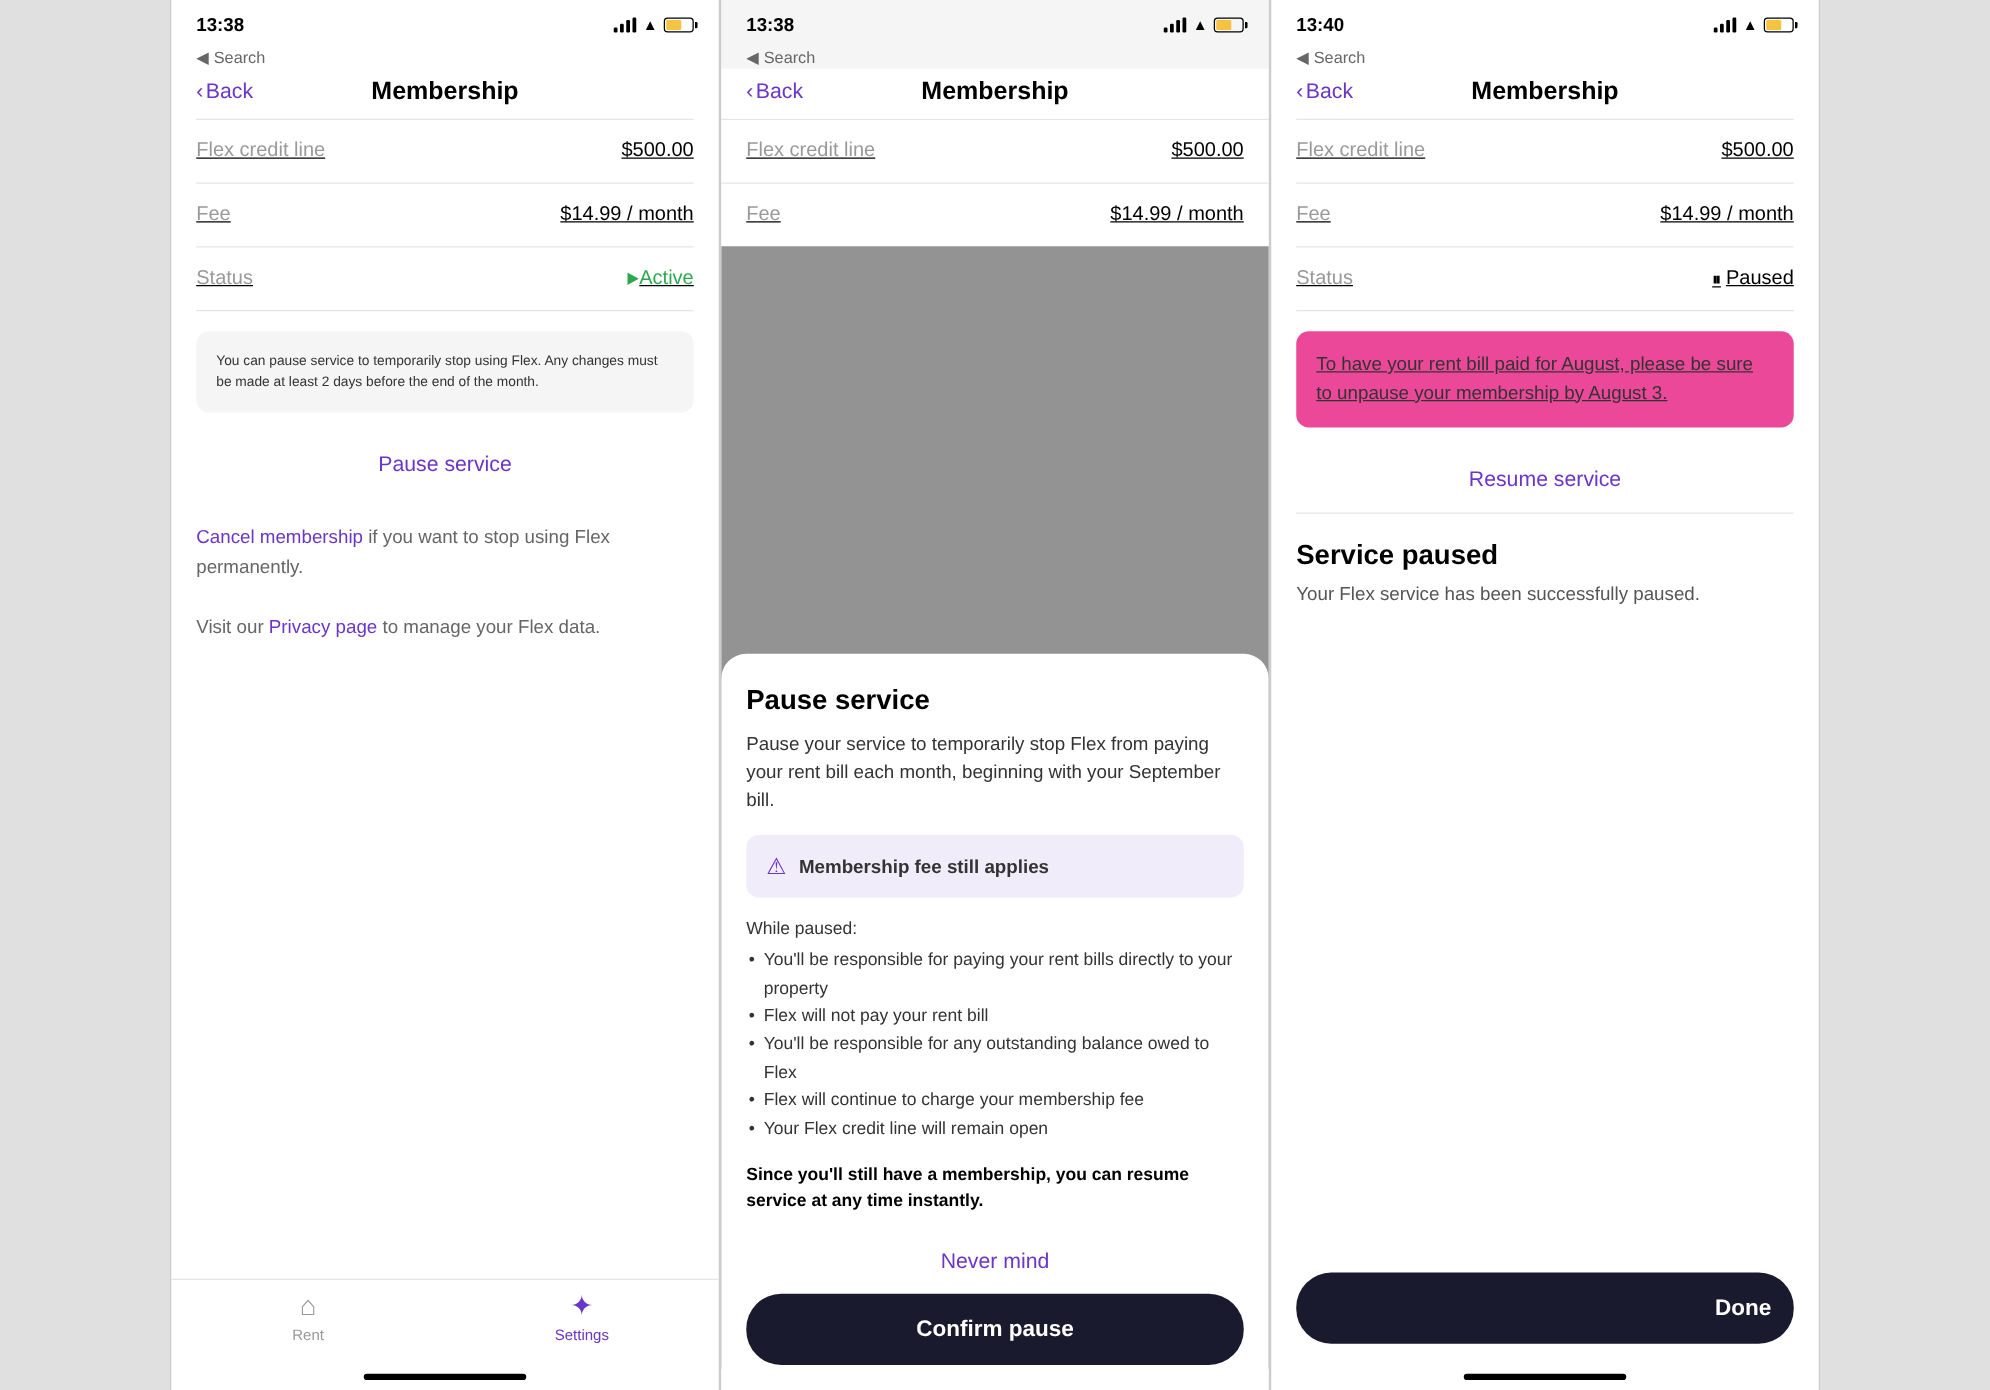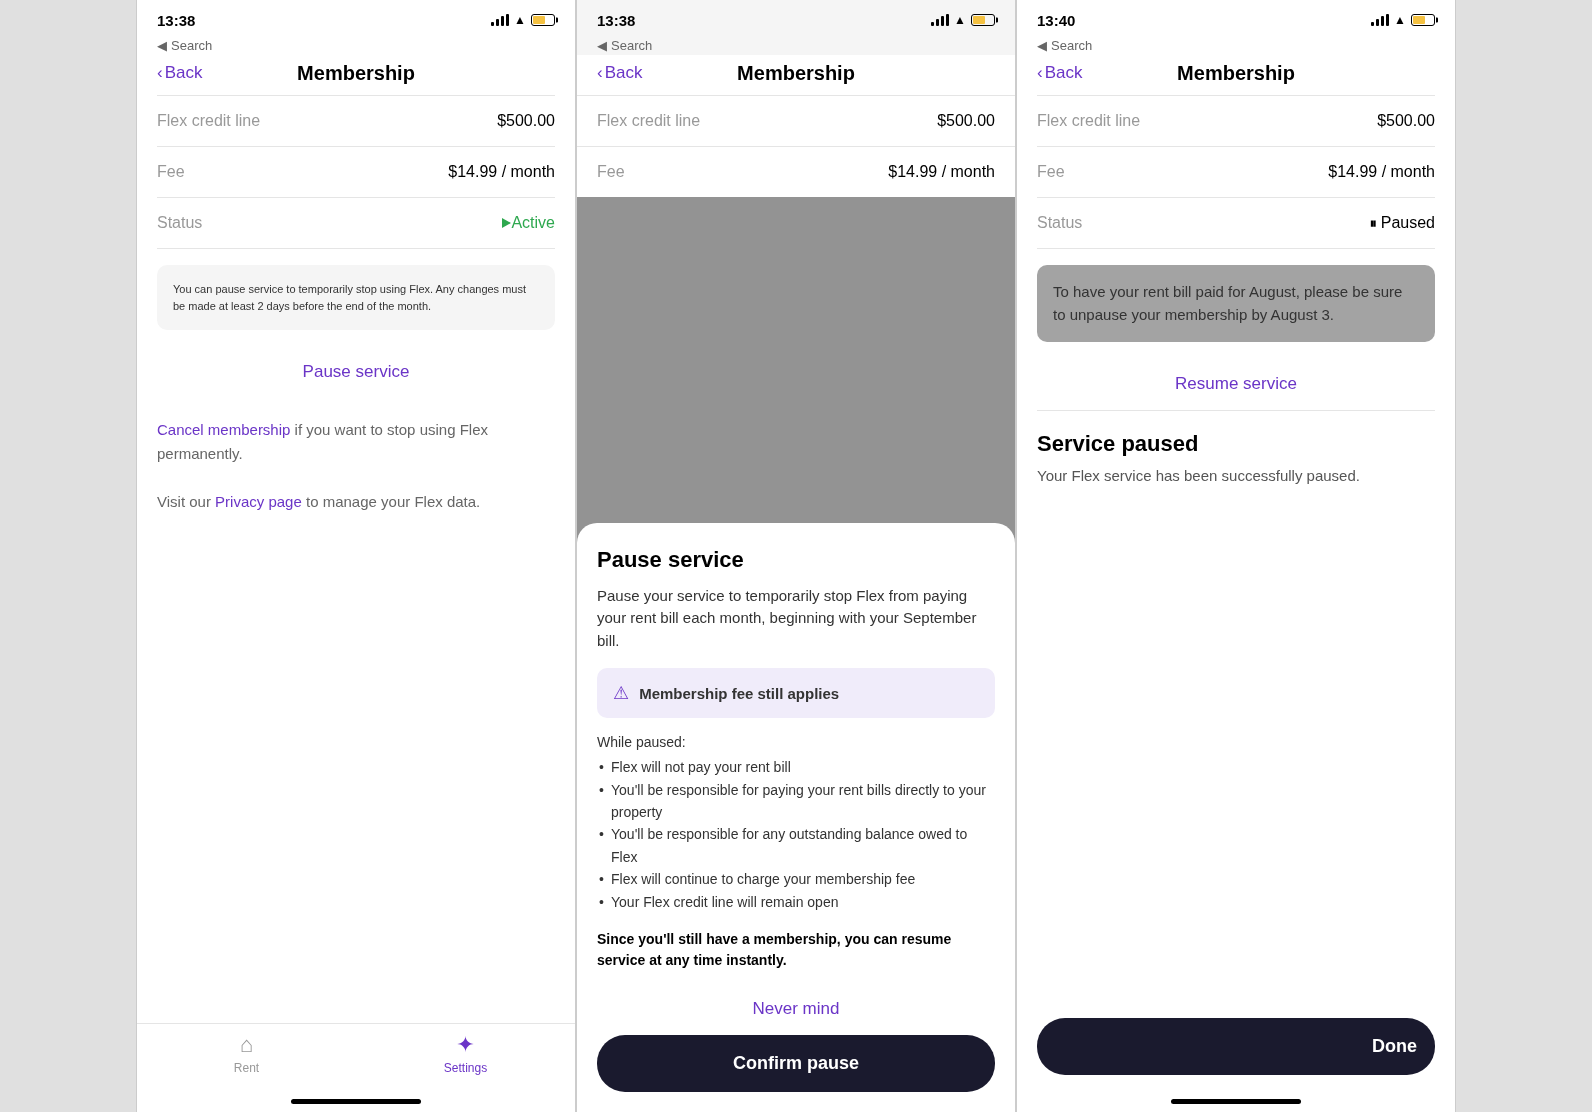--- a/index.html
+++ b/index.html
@@ -145,20 +145,21 @@
       background: #e5e5e5;
       margin: 0 20px;
     }
 
     
     .info-row {
       display: flex;
       justify-content: space-between;
       align-items: flex-end;
       padding: 16px 20px;
+      text-decoration: underline;
     }
     .info-label {
       font-size: 16px;
       color: #999;
     }
     .info-value {
       font-size: 16px;
       color: #000;
       font-weight: 400;
     }
@@ -341,26 +342,27 @@
       padding: 18px;
       font-size: 18px;
       font-weight: 600;
       cursor: pointer;
       margin-top: 4px;
     }
 
     
     .paused-info-box {
       margin: 16px 20px;
-      background: #a3a3a3;
+      background: #ec4899;
       border-radius: 10px;
       padding: 16px;
       font-size: 15px;
       color: #333;
       line-height: 1.5;
+      text-decoration: underline;
     }
     .resume-link {
       text-align: center;
       padding: 16px 20px;
       color: #6b35c7;
       font-size: 17px;
       cursor: pointer;
     }
     .service-paused-section {
       padding: 20px 20px 0;
@@ -529,22 +531,22 @@
       <div class="modal-title">Pause service</div>
       <div class="modal-desc">Pause your service to temporarily stop Flex from paying your rent bill each month, beginning with your September bill.</div>
       
       <div class="warning-box">
         <span class="warning-icon">⚠</span>
         <span class="warning-text">Membership fee still applies</span>
       </div>
 
       <div style="font-size:14px; color:#333; margin-bottom:6px;">While paused:</div>
       <ul class="bullet-list">
+        <li>You'll be responsible for paying your rent bills directly to your property</li>
         <li>Flex will not pay your rent bill</li>
-        <li>You'll be responsible for paying your rent bills directly to your property</li>
         <li>You'll be responsible for any outstanding balance owed to Flex</li>
         <li>Flex will continue to charge your membership fee</li>
         <li>Your Flex credit line will remain open</li>
       </ul>
 
       <div class="modal-bold-text">Since you'll still have a membership, you can resume service at any time instantly.</div>
 
       <div class="never-mind-link">Never mind</div>
 
       <button class="confirm-btn">Confirm pause</button>

